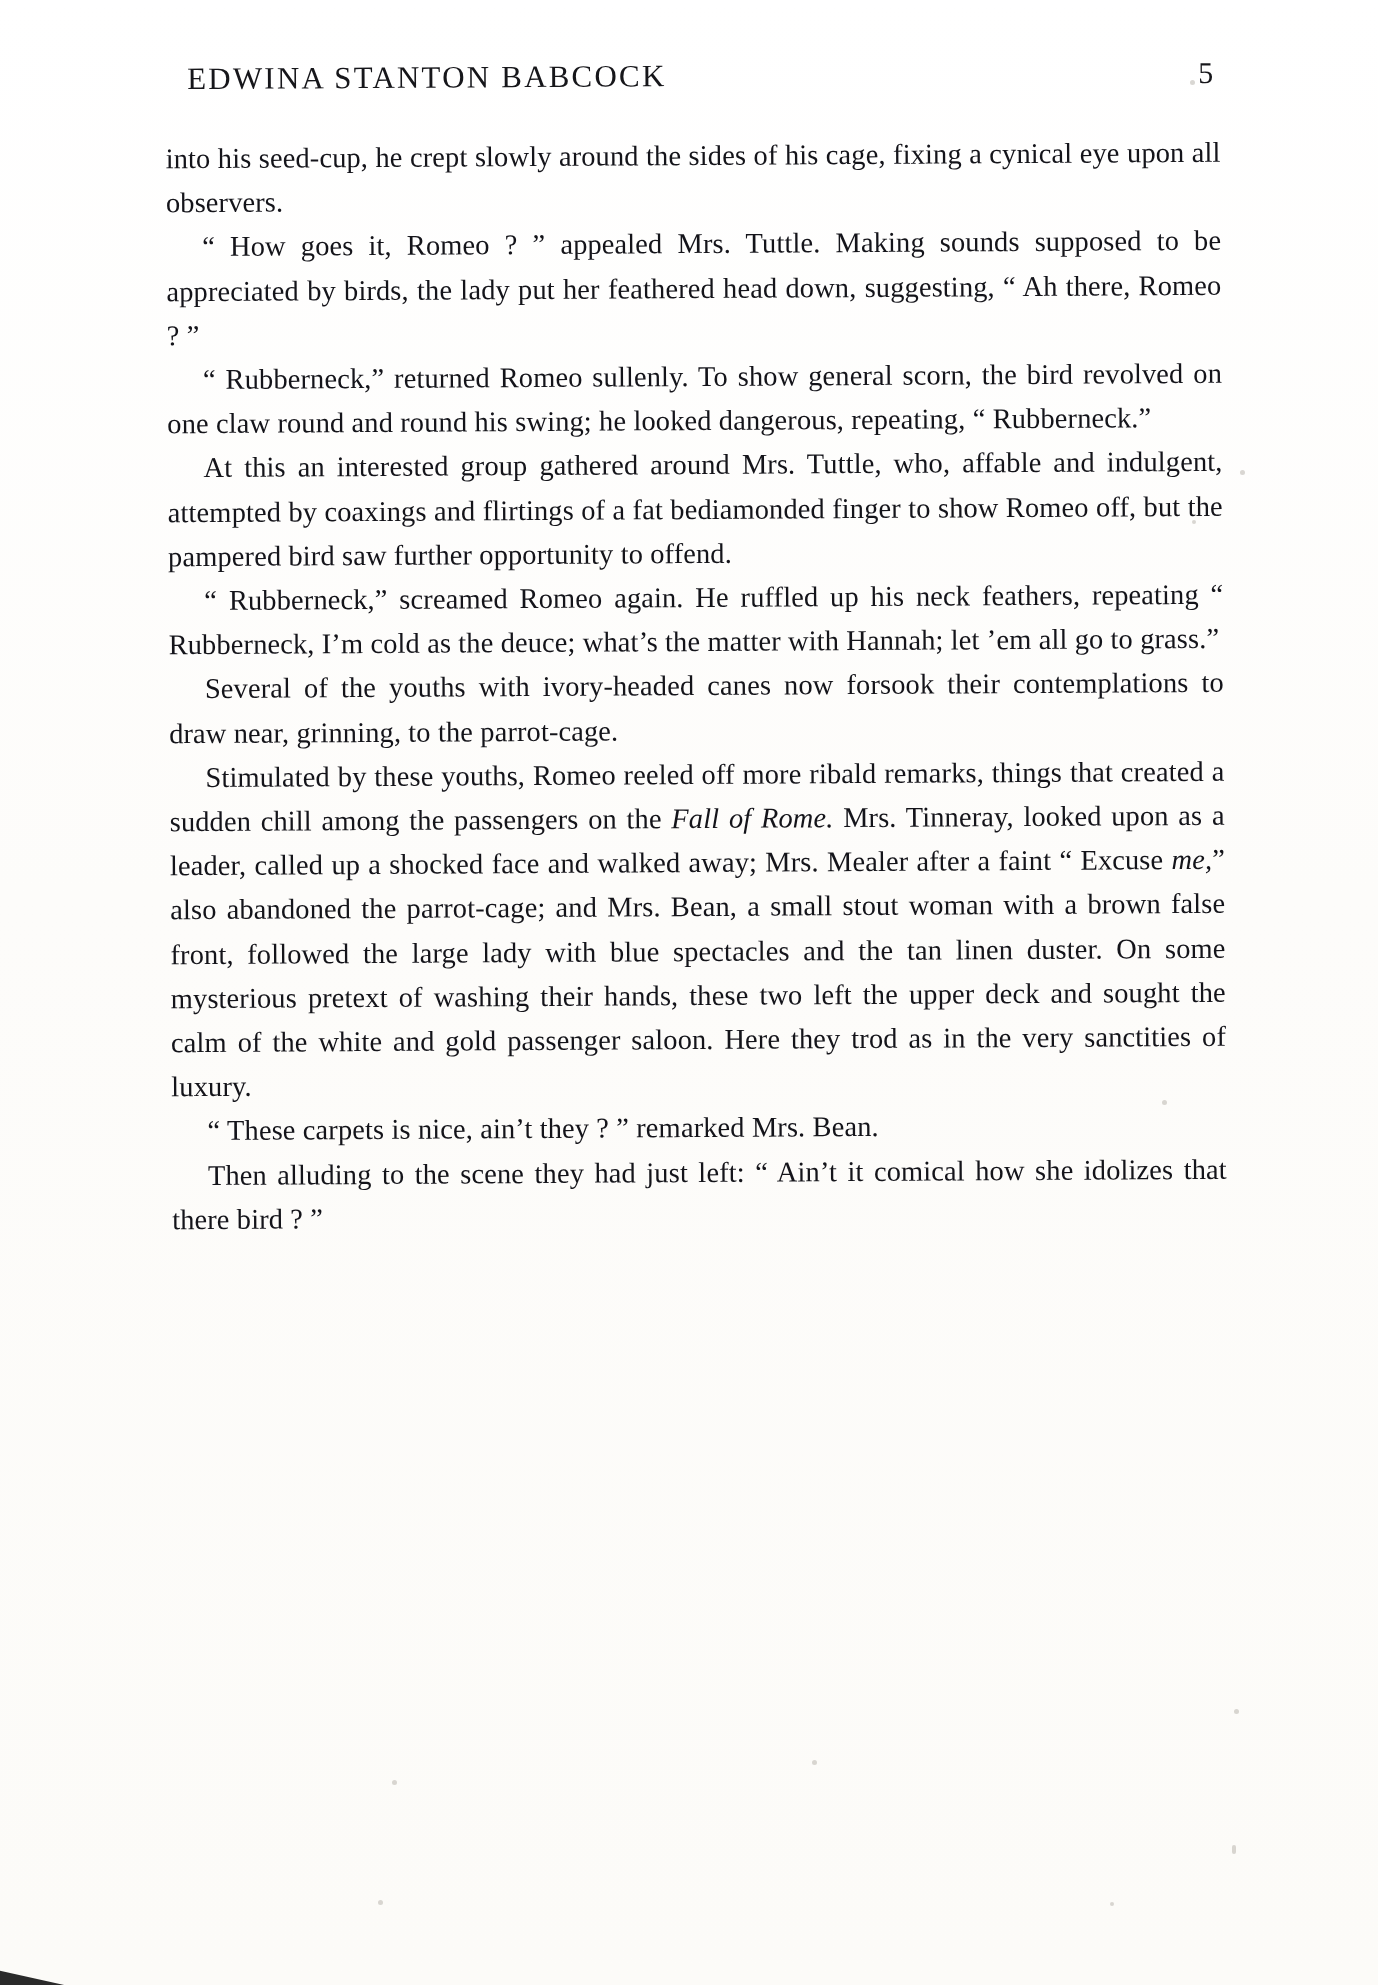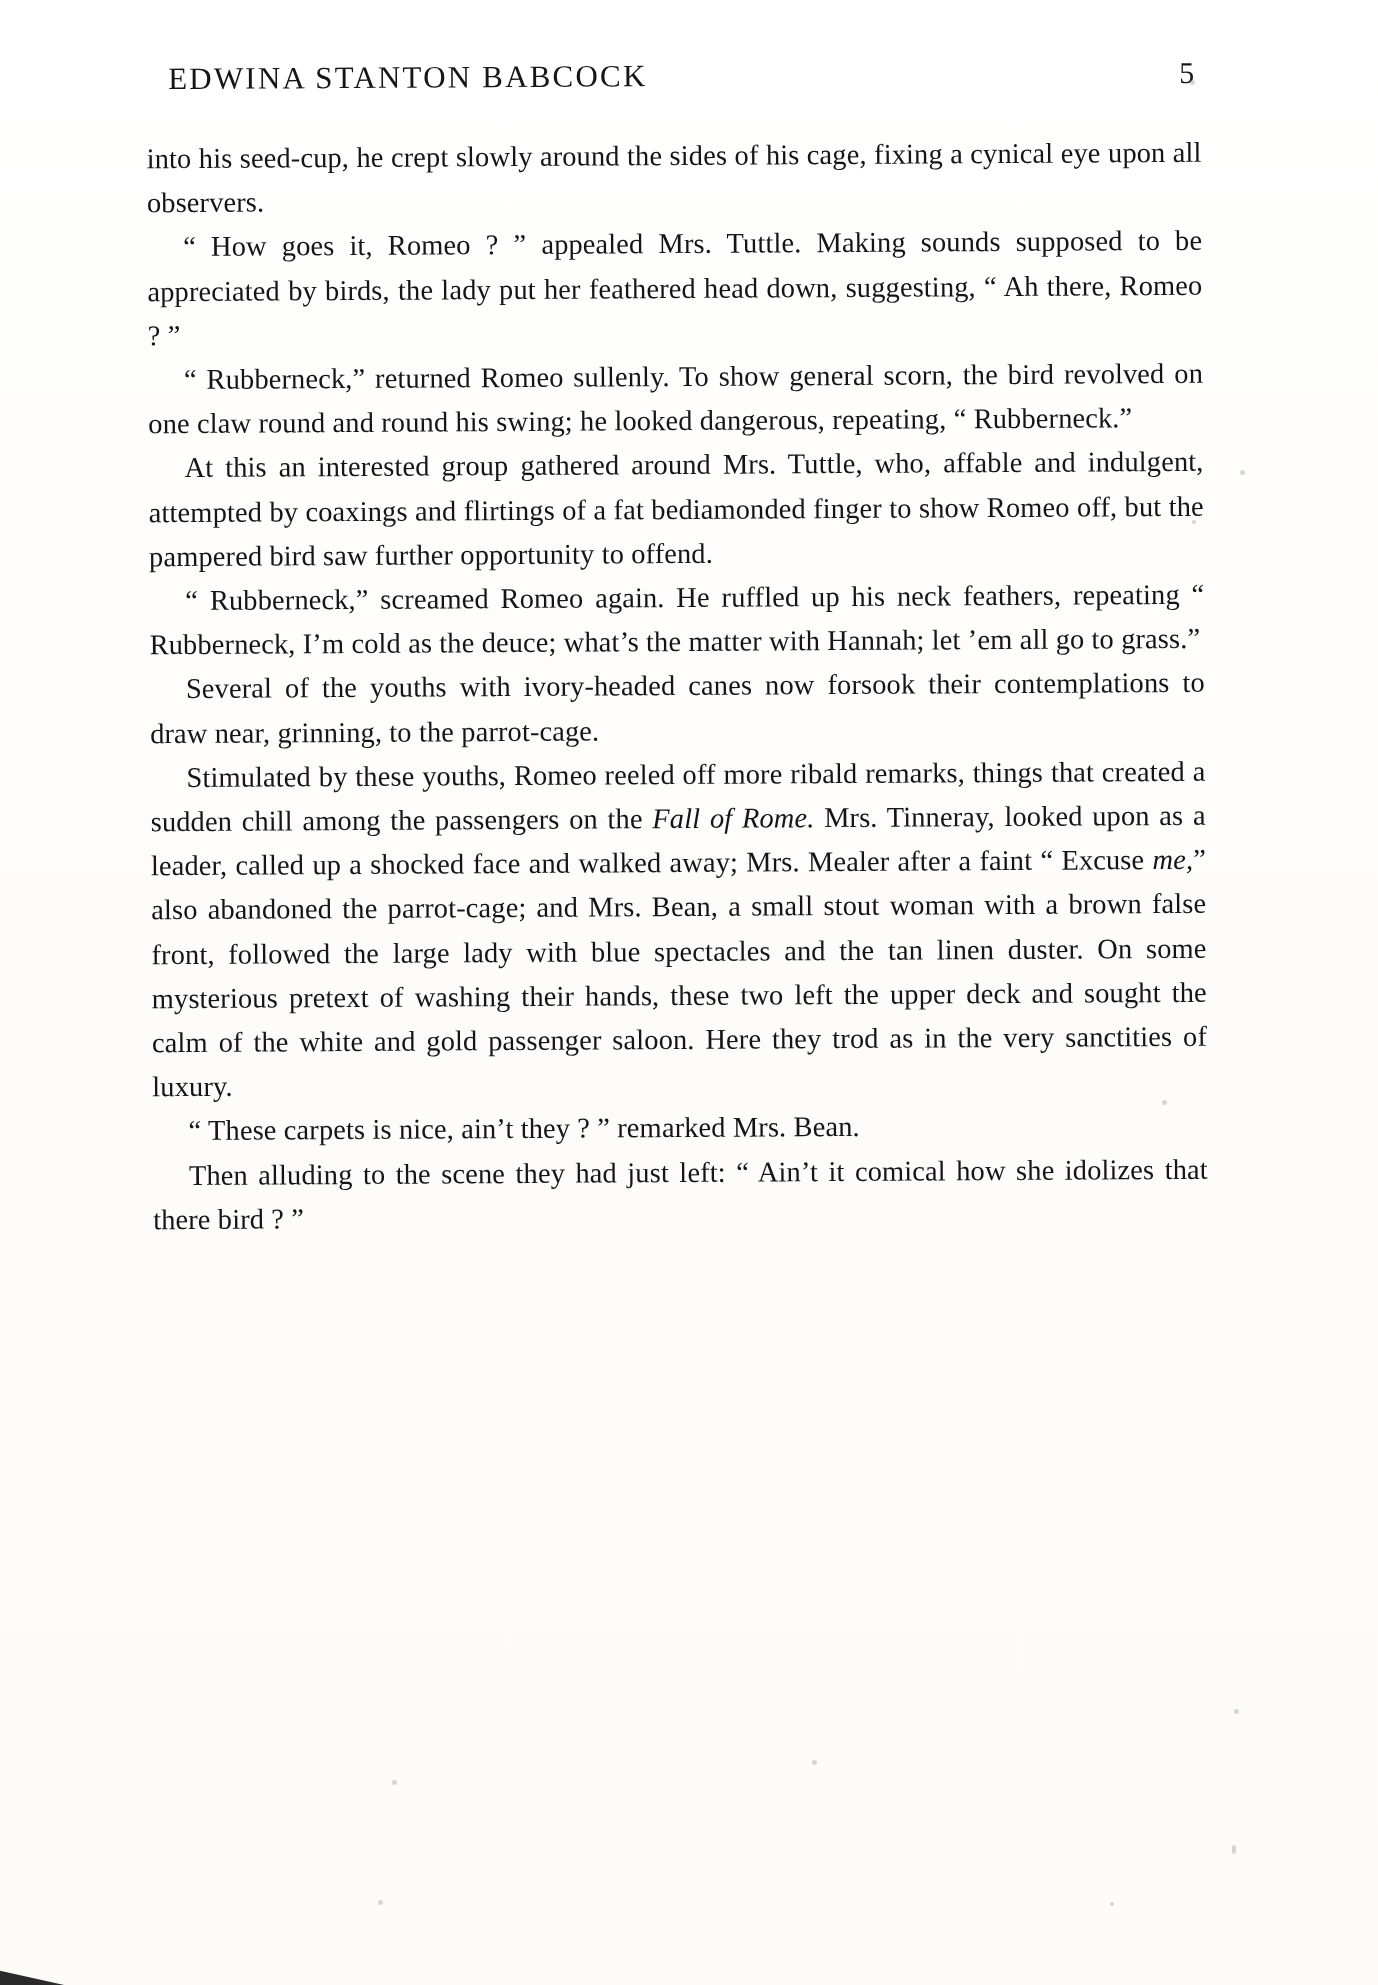--- a/index.html
+++ b/index.html
@@ -27,21 +27,21 @@
   
   .paper-tint {
     position: absolute;
     inset: 0;
     background: linear-gradient(180deg, #ffffff 0%, #fdfcfa 45%, #fcfbf8 100%);
     pointer-events: none;
   }
 
   .content {
     position: absolute;
-    left: 146px;
+    left: 165px;
     top: 58px;
     width: 1055px;
   }
 
   .running-head {
     display: flex;
     align-items: baseline;
     justify-content: space-between;
     width: 100%;
     margin-bottom: 40px;

